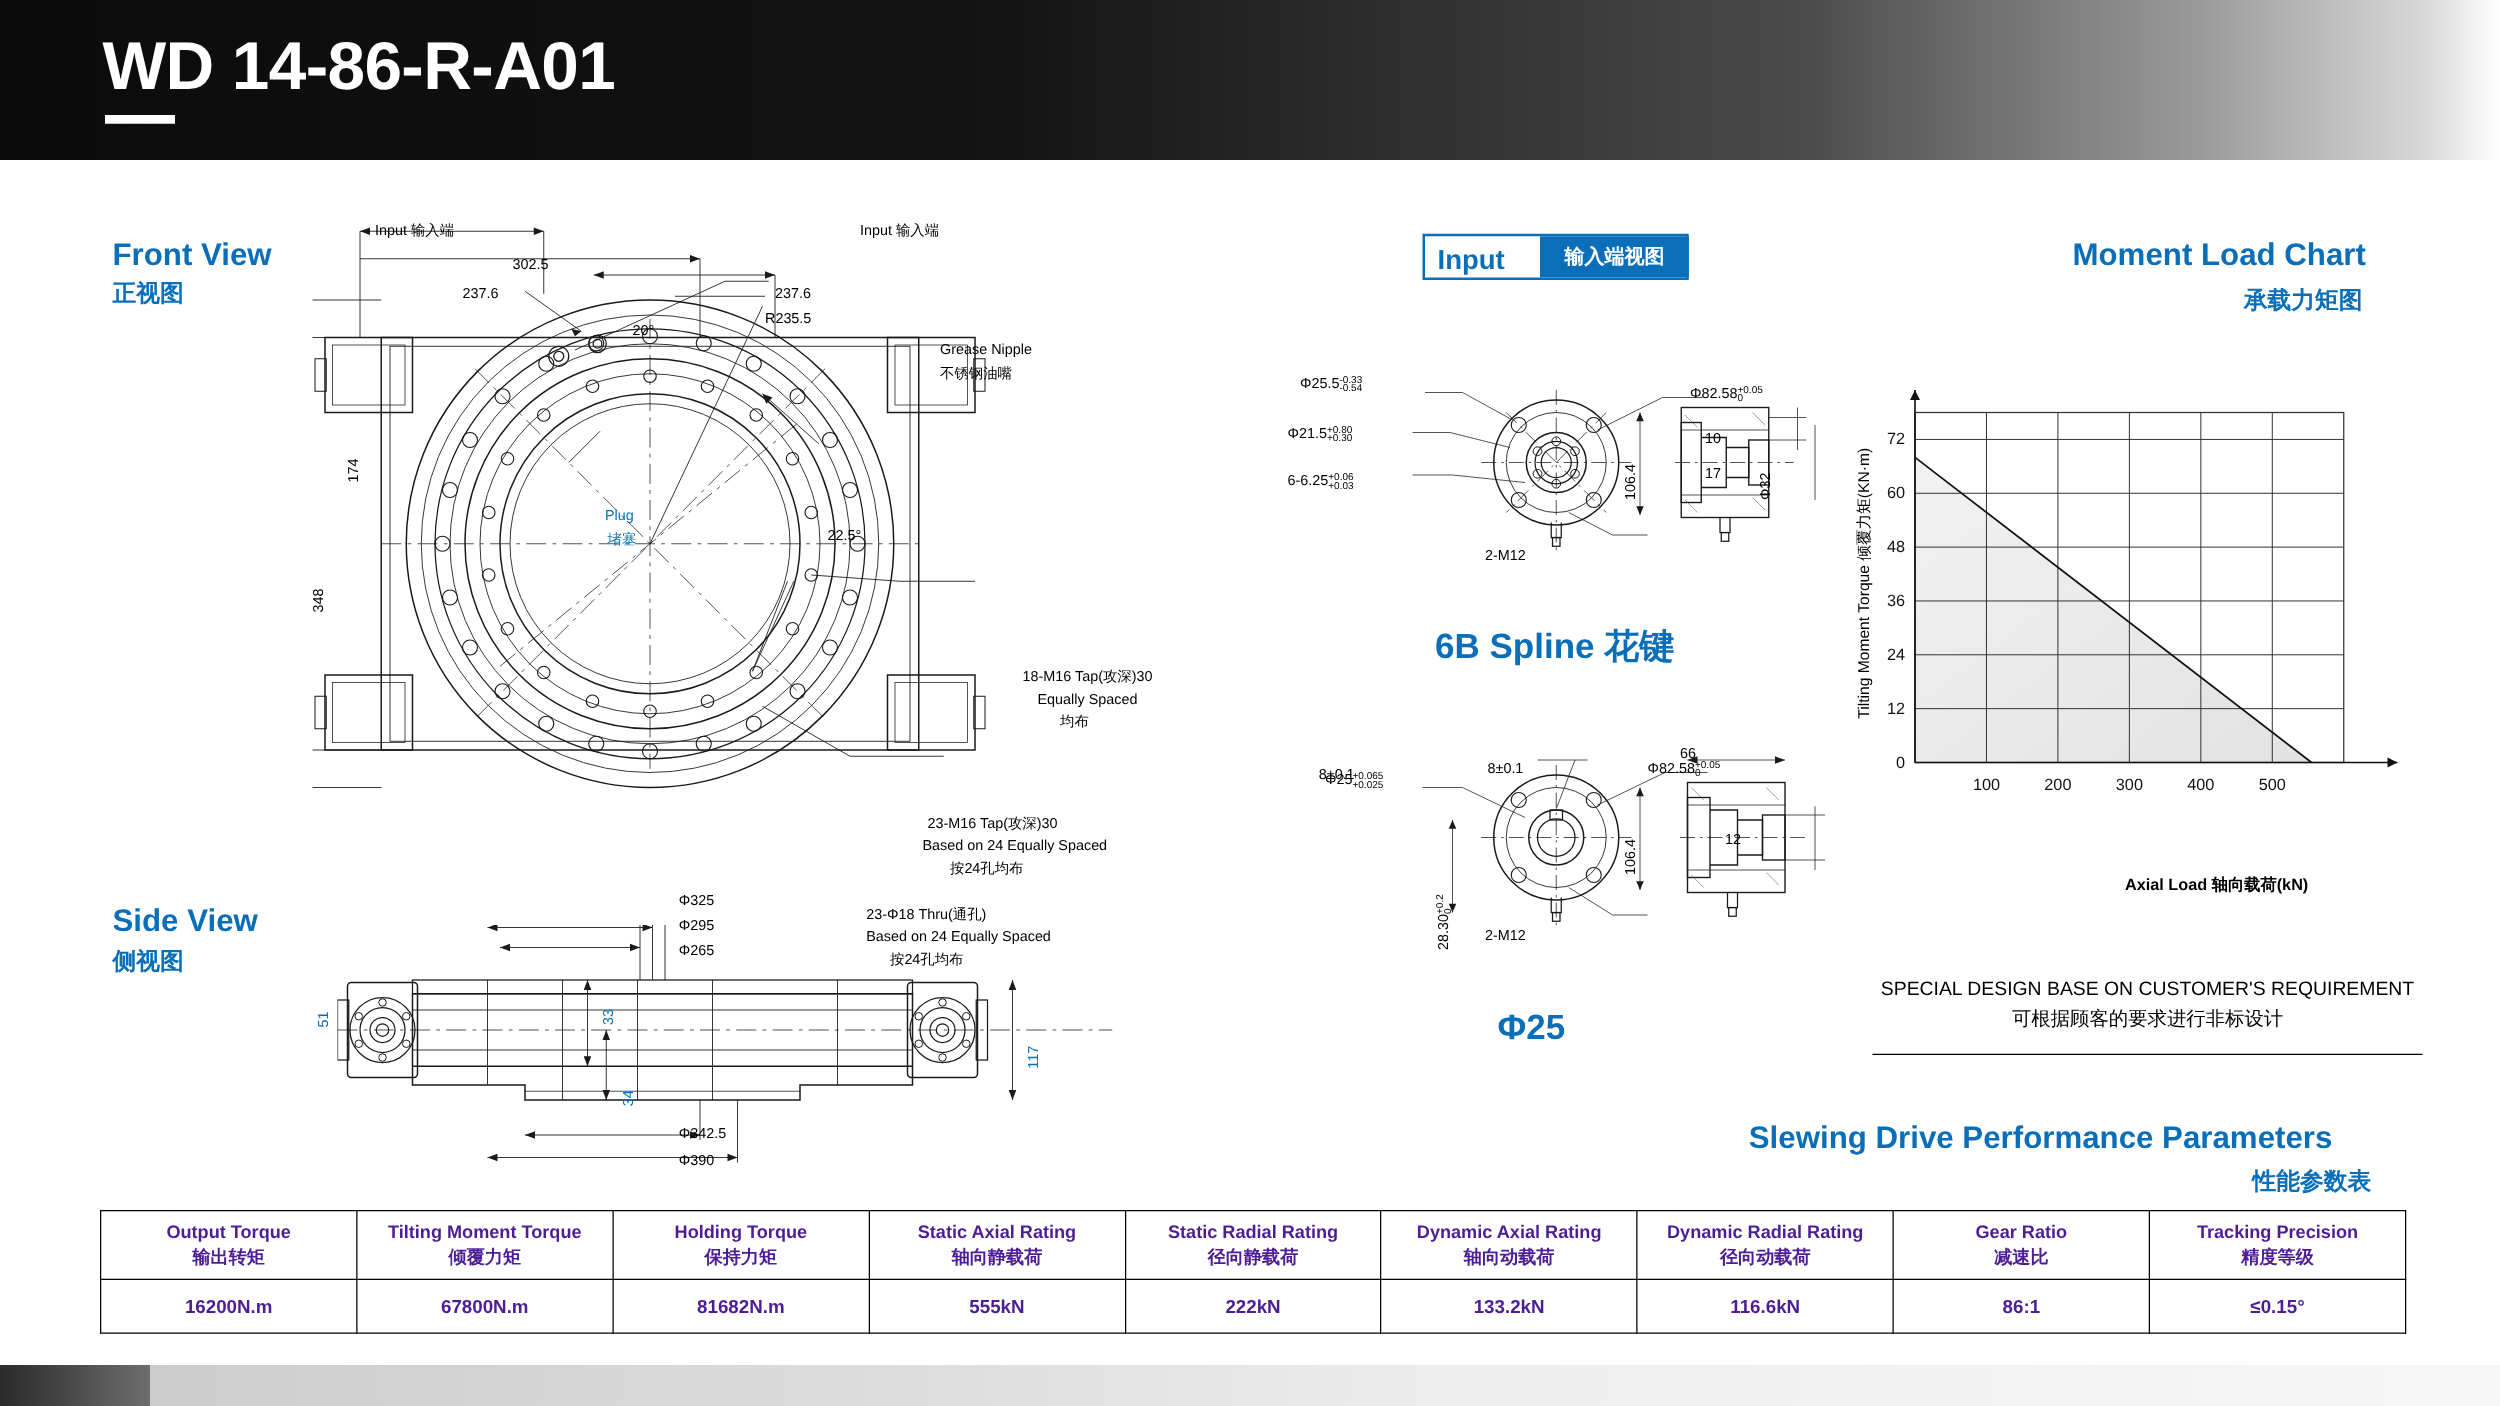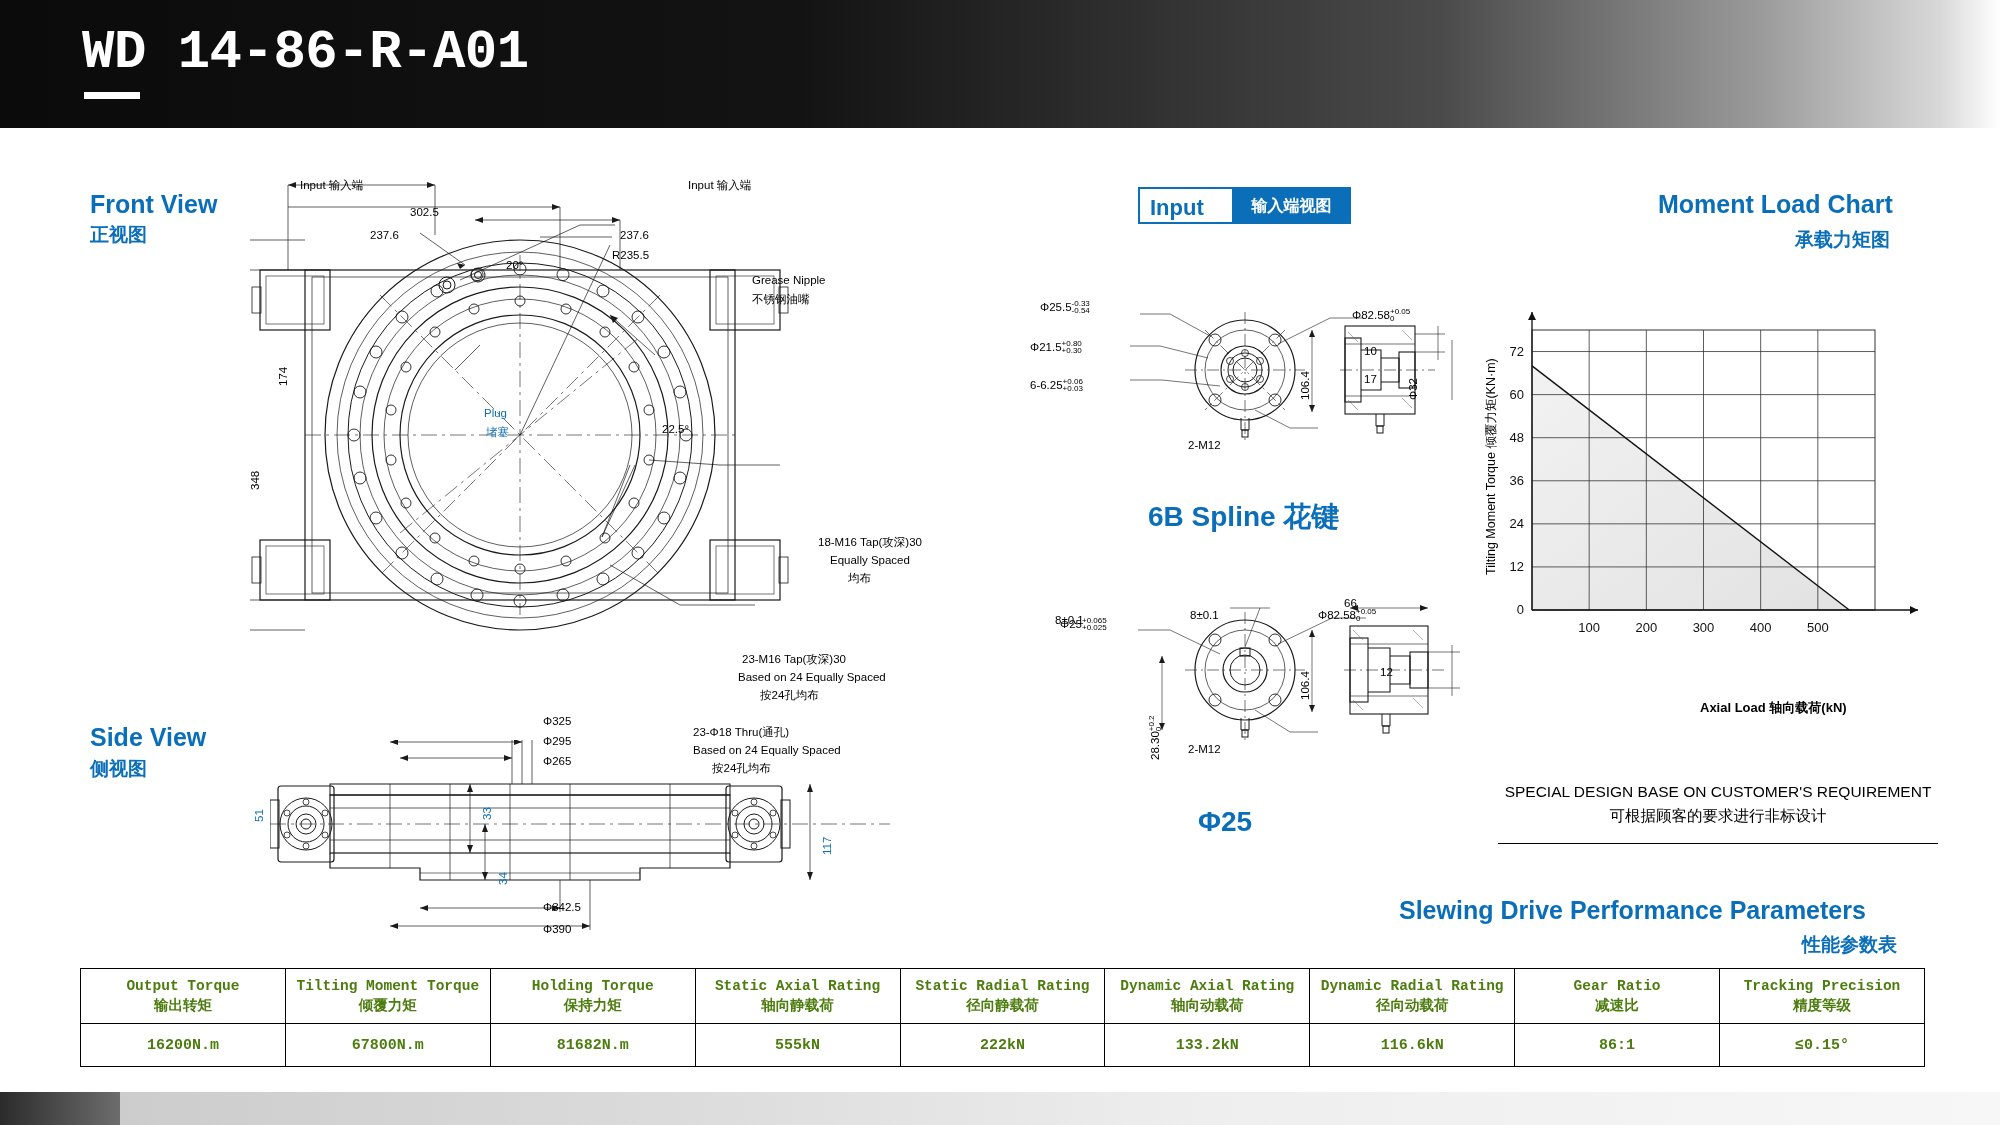--- a/index.html
+++ b/index.html
@@ -27,21 +27,21 @@
     width: 2000px; height: 128px;
     background: linear-gradient(to right, #0b0b0b 0%, #131313 40%, #4a4a4a 72%, #9a9a9a 88%, #d8d8d8 97%, #ffffff 100%);
   }
   .header-title {
     position: absolute;
     left: 82px; top: 22px;
     color: #ffffff;
     font-size: 54px;
     font-weight: bold;
     letter-spacing: -0.5px;
-    font-family: Liberation Mono, monospace;
+    font-family: Liberation Sans, sans-serif;
   }
   .header-underline {
     position: absolute;
     left: 84px; top: 92px;
     width: 56px; height: 7px;
     background: #ffffff;
   }
   
   .footer-bar {
     position: absolute;
@@ -140,22 +140,21 @@
     position: absolute;
     left: 80px; top: 968px;
     width: 1845px;
     border-collapse: collapse;
     table-layout: fixed;
   }
   .params td, .params th {
     border: 1.5px solid #000;
     text-align: center;
     font-size: 14.5px;
-    color: #4d7c0f;
-    font-family: Liberation Mono, monospace;
+    color: #4c1d95;
   }
   .params th {
     height: 54px;
     font-weight: bold;
     line-height: 1.4;
     padding: 0 2px;
   }
   .params td {
     height: 40px;
     font-weight: bold;

